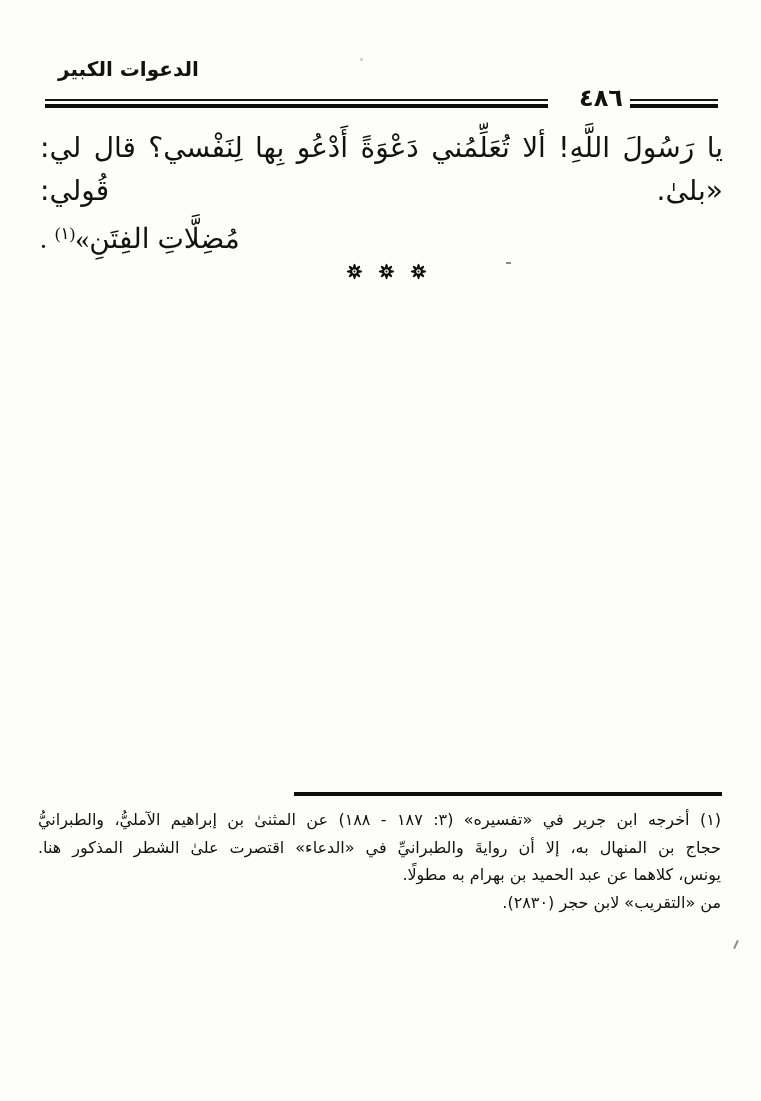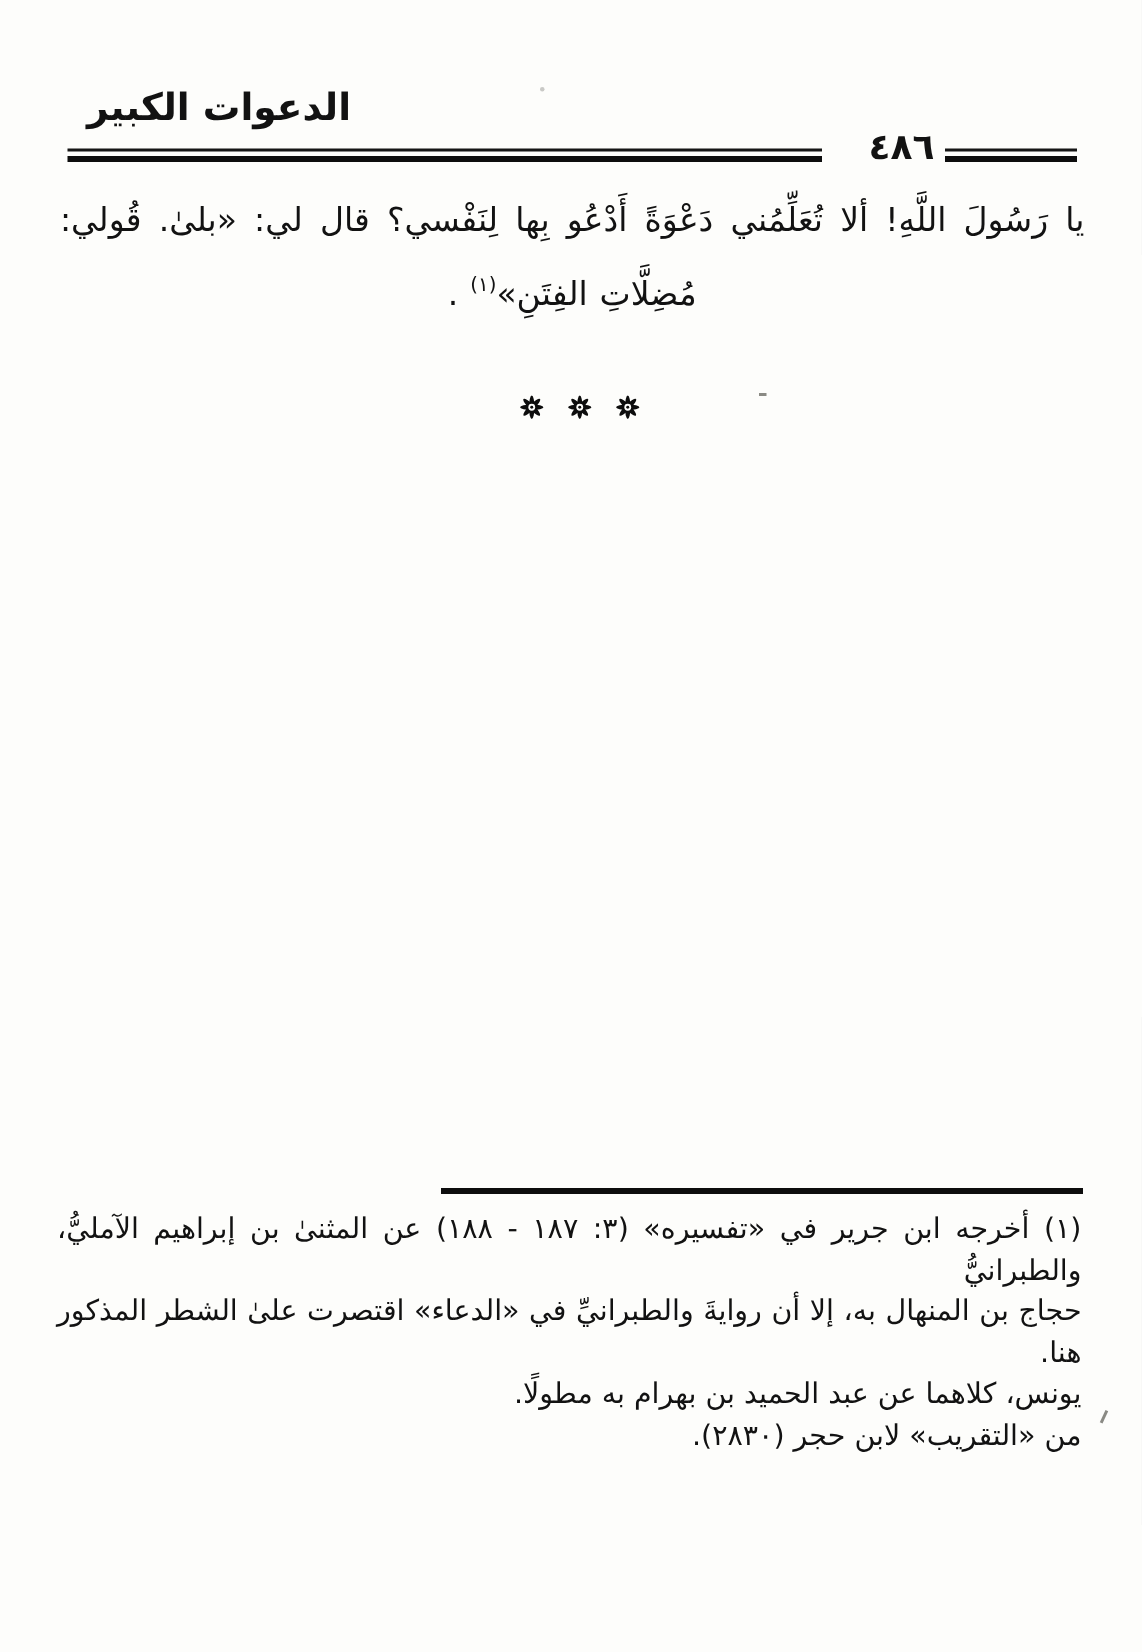--- a/index.html
+++ b/index.html
@@ -13,44 +13,44 @@
     width: 761px; height: 1101px;
     background: #fdfdfb;
     color: #121212;
     overflow: hidden;
     direction: rtl;
   }
 
   
   .book-title {
     position: absolute; left: 58px; top: 57px;
-    font-size: 25px; font-weight: bold; letter-spacing: .5px;
+    font-size: 20px; font-weight: bold; letter-spacing: .5px;
     white-space: nowrap;
   }
   .dbl-rule { position: absolute; height: 9px; }
   .dbl-rule .thin  { position: absolute; top: 0; left: 0; right: 0; height: 2px; background: #151515; }
   .dbl-rule .thick { position: absolute; top: 5px; left: 0; right: 0; height: 4px; background: #0d0d0d; }
   .rule-long  { left: 45px;  width: 503px; top: 99px; }
   .rule-short { left: 630px; width: 88px;  top: 99px; }
   .page-number {
     position: absolute; left: 568px; width: 66px; top: 84px;
     font-size: 24px; font-weight: bold; text-align: center;
   }
 
   
   .body-text {
     position: absolute; right: 38px; left: 40px; top: 126px;
-    font-size: 22px; line-height: 43px;
+    font-size: 28px; line-height: 43px;
     word-spacing: 1px;
   }
   .just {
     text-align: justify;
     text-align-last: justify;
   }
-  .line-end { text-align: center; }
+  .line-end { text-align: left; font-family: Liberation Serif, serif; }
   .fn-ref {
     font-size: 0.60em;
     vertical-align: 9px;
     letter-spacing: 0;
   }
 
   
   .ornament {
     position: absolute; left: 0; right: 0; top: 263px;
     display: flex; justify-content: center; align-items: center;
@@ -59,21 +59,21 @@
   }
   .ornament svg { display: block; }
 
   
   .footnote-rule {
     position: absolute; right: 39px; width: 428px; top: 792px; height: 3.5px;
     background: #0d0d0d;
   }
   .footnotes {
     position: absolute; right: 40px; left: 38px; top: 806px;
-    font-size: 19px; line-height: 27.6px;
+    font-size: 16px; line-height: 27.6px;
   }
   .ftn-center { text-align: right; }
 
   
   .speck { position: absolute; background: #8a8a84; }
   .speck-1 { left: 506px; top: 262px; width: 5px; height: 2px; }
   .speck-2 { left: 735px; top: 940px; width: 2px; height: 9px; transform: rotate(25deg); }
   .speck-3 { left: 360px; top: 58px;  width: 3px; height: 3px; opacity:.45; border-radius:50%; }
 </style>
 </head>

